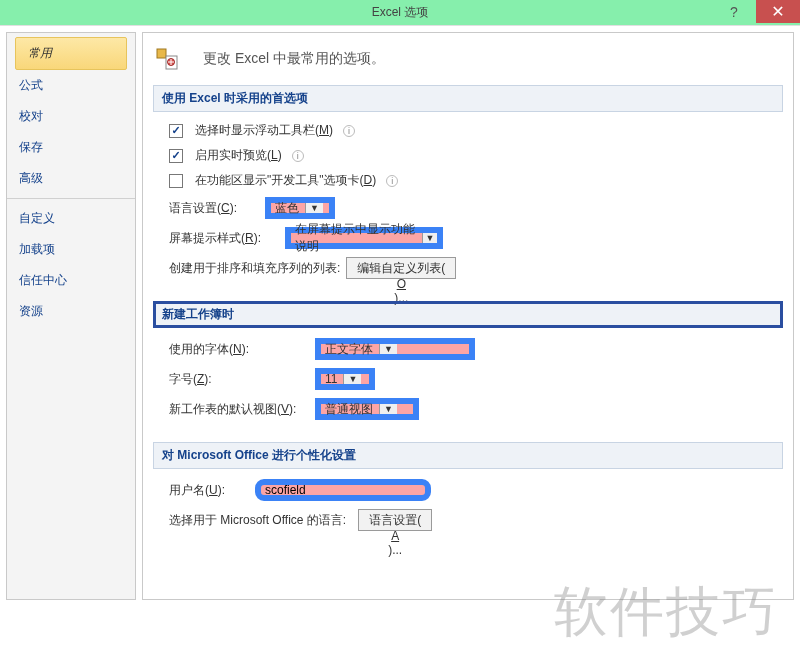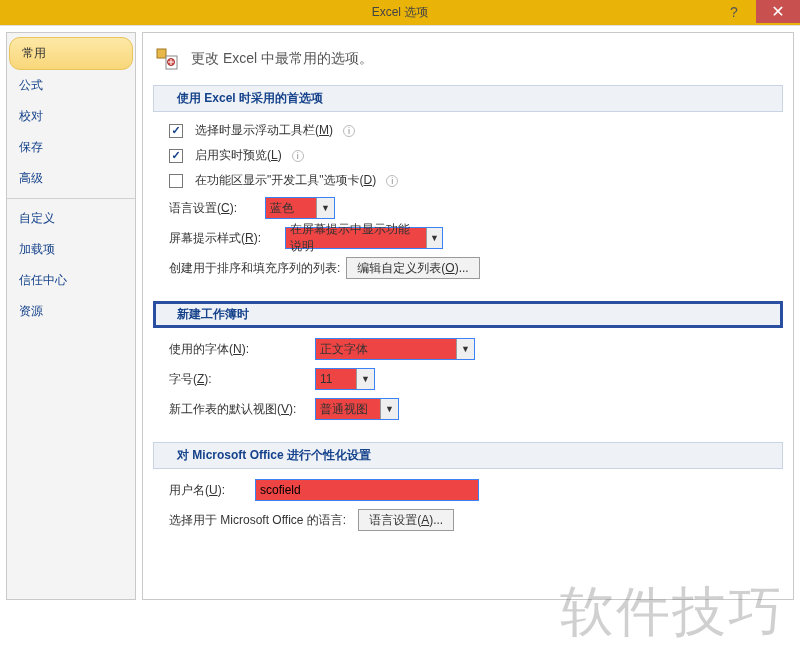--- a/index.html
+++ b/index.html
@@ -9,21 +9,21 @@
     font-size: 12px;
     background: #fff;
     color: #333;
     width: 800px;
     height: 651px;
     overflow: hidden;
     position: relative;
   }
   .titlebar {
     height: 26px;
-    background: #eab308;
+    background: #86efac;
     border-bottom: 1px solid #e0e0e0;
     display: flex;
     align-items: center;
     position: relative;
   }
   .titlebar .title {
     flex: 1;
     text-align: center;
     color: #444;
   }
@@ -47,50 +47,51 @@
     padding-top:4px;
   }
   .sidebar .item {
     padding: 7px 12px;
     color:#15428b;
     cursor:pointer;
   }
   .sidebar .item.selected {
     background: linear-gradient(#fde8a6,#f9d77a);
     border:1px solid #e7c45c;
-    margin: 0 2px;
-    border-radius:11px;
+    margin: 0 8px;
+    border-radius:2px;
     color:#333;
+    font-style:italic;
   }
   .sidebar .sep {
     border-top:1px solid #d0d0d0;
     margin:4px 0;
   }
   .content {
     flex:1;
     border:1px solid #c9c9c9;
     padding: 8px 10px;
     overflow:hidden;
   }
   .header {
-    display:flex; align-items:center; gap:10px;
+    display:flex; align-items:center; gap:22px;
     padding: 4px 0 12px 0;
   }
   .header .icon {
     width:28px; height:28px; display:flex; align-items:center; justify-content:center;
     font-size:22px;
   }
   .header .text { font-size:14px; color:#555; }
   .section {
     margin-bottom: 10px;
   }
   .section-head {
     background:#eef2f7;
     border:1px solid #c8d4e3;
-    padding:4px 23px;
+    padding:4px 8px;
     font-weight:bold;
     color:#15428b;
     font-size:12px;
   }
   .section-body {
     padding: 10px 6px 4px 16px;
   }
   .row {
     display:flex;
     align-items:center;
@@ -114,46 +115,46 @@
   .info {
     display:inline-block;
     width:12px; height:12px;
     border:1px solid #bbb;
     border-radius:50%;
     font-size:9px; line-height:11px; text-align:center;
     color:#888;
     margin-left:4px;
   }
   select.sel, .combo, input.txt {
-    border:1px solid #3b82f6;
-    background:#ef4444;
+    border:6px solid #3b82f6;
+    background:#fca5a5;
     font: inherit;
     padding:2px 4px;
     height:22px;
-    justify-content:space-between;
   }
   .combo {
     display:inline-flex; align-items:center;
     padding:0;
   }
   .combo .val { padding:2px 6px 2px 4px; }
   .combo .arrow {
     border-left:1px solid #9a9a9a;
     width:18px; height:100%;
     display:flex; align-items:center; justify-content:center;
     background:#efefef;
     font-size:9px; color:#333;
   }
   .btn {
     border:1px solid #9a9a9a;
     background:#f2f2f2;
     padding:2px 10px;
     height:22px;
     display:inline-flex; align-items:center;
     cursor:pointer;
+    flex-direction:column;
   }
   .blue-ring {
     outline:3px solid #2a4ea0;
     outline-offset:-3px;
   }
   .red-ring {
     outline:3px solid #b03030;
     outline-offset:-1px;
     padding:2px;
   }
@@ -162,24 +163,24 @@
     border:1px solid #9a9a9a;
   }
   .spinner .sval { width:36px; padding:2px 4px; }
   .spinner .spctl { display:flex; flex-direction:column; border-left:1px solid #9a9a9a; }
   .spinner .spctl div {
     width:14px; height:9px; font-size:7px;
     display:flex; align-items:center; justify-content:center;
     background:#efefef;
   }
   .spinner .spctl div:first-child { border-bottom:1px solid #9a9a9a; }
-  input.wide { width:224px; }
+  input.wide { width:176px;border-radius:9px; }
   .watermark {
     position:absolute;
-    right: 16px;
+    right: 22px;
     bottom: 2px;
     font-size: 54px;
     color: rgba(120,120,120,0.35);
     font-family: "Microsoft YaHei", sans-serif;
     letter-spacing: 2px;
     pointer-events:none;
   }
 </style>
 </head>
 <body>
@@ -284,21 +285,21 @@
         <div class="row">
           <label class="fieldlabel"><span>字号(</span><span class="ul">Z</span><span>):</span></label>
           <div class="combo" style="width:60px">
             <span class="val">11</span>
             <span class="arrow">▼</span>
           </div>
         </div>
 
         <div class="row">
           <label class="fieldlabel"><span>新工作表的默认视图(</span><span class="ul">V</span><span>):</span></label>
-          <div class="combo" style="width:84px">
+          <div class="combo" style="width:104px">
             <span class="val">普通视图</span>
             <span class="arrow">▼</span>
           </div>
         </div>
 
       </div>
     </div>
 
     <div class="section">
       <div class="section-head">对 Microsoft Office 进行个性化设置</div>

